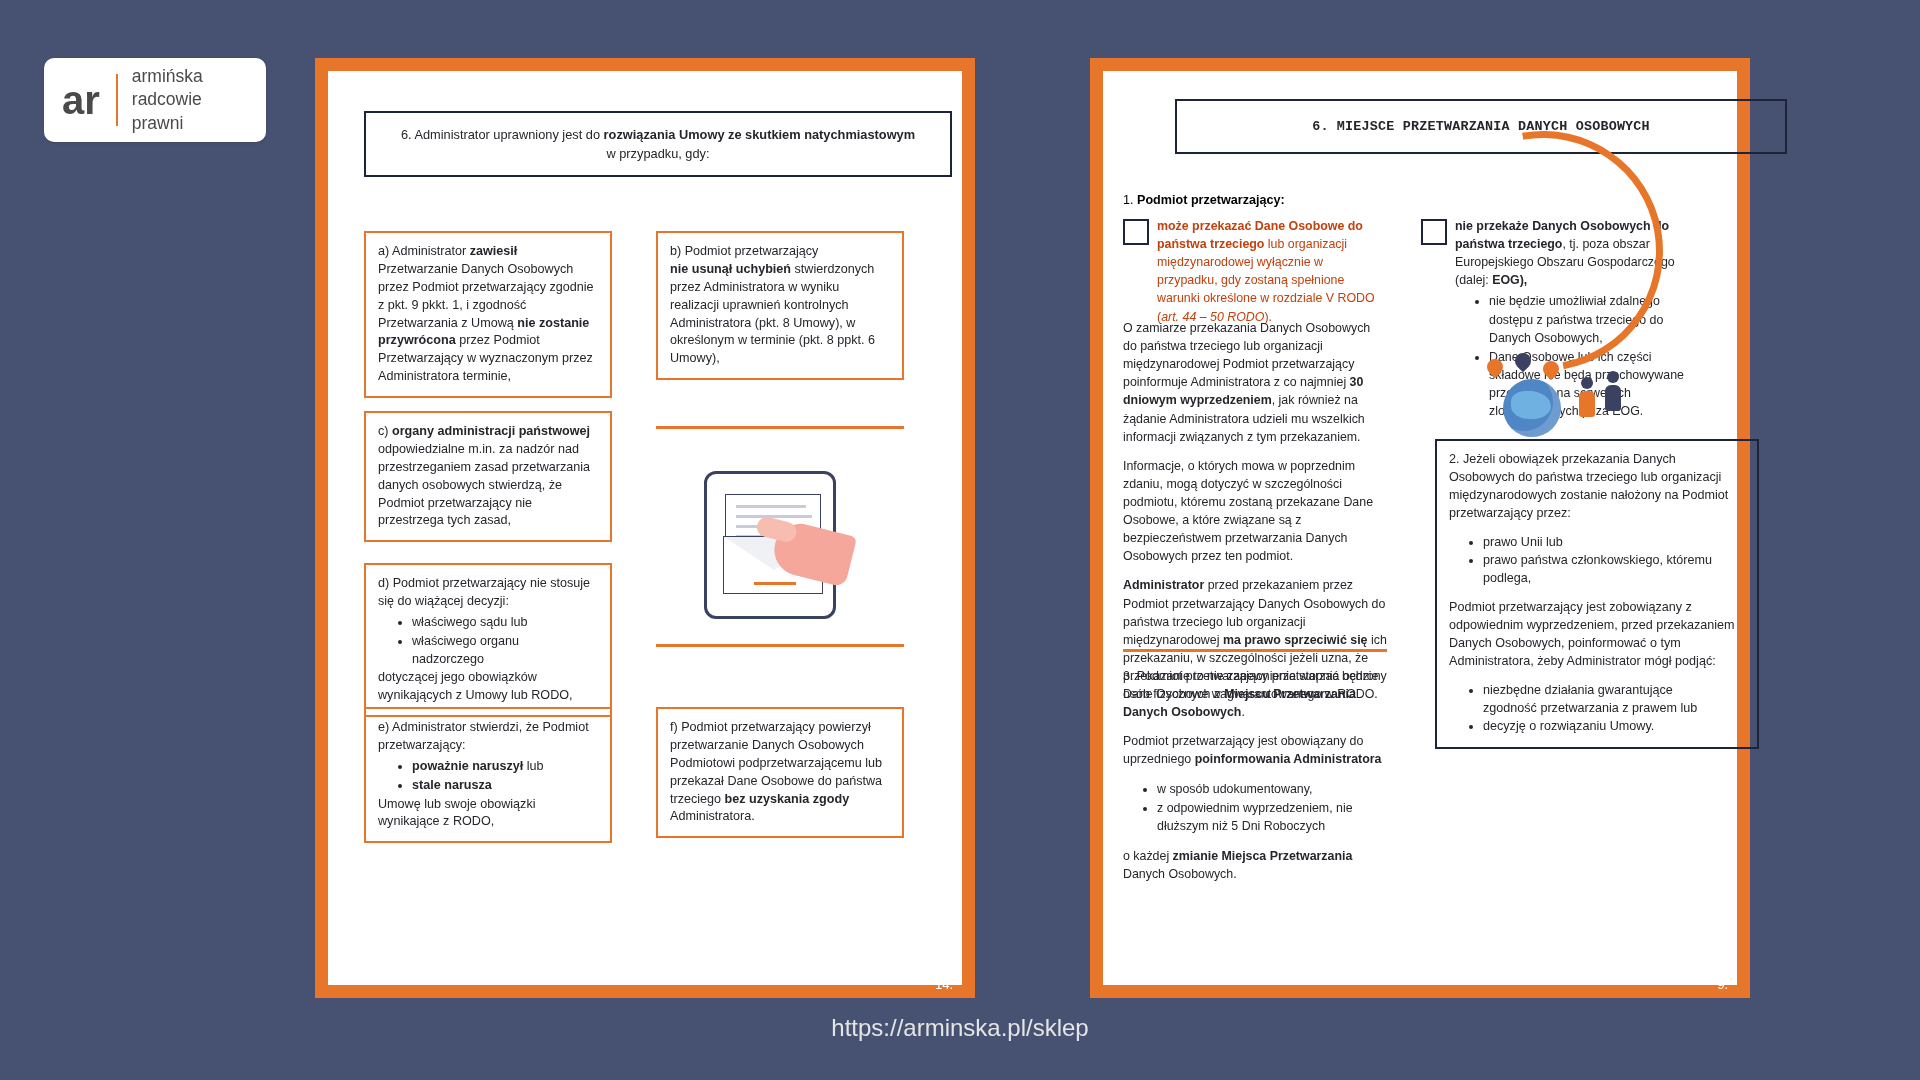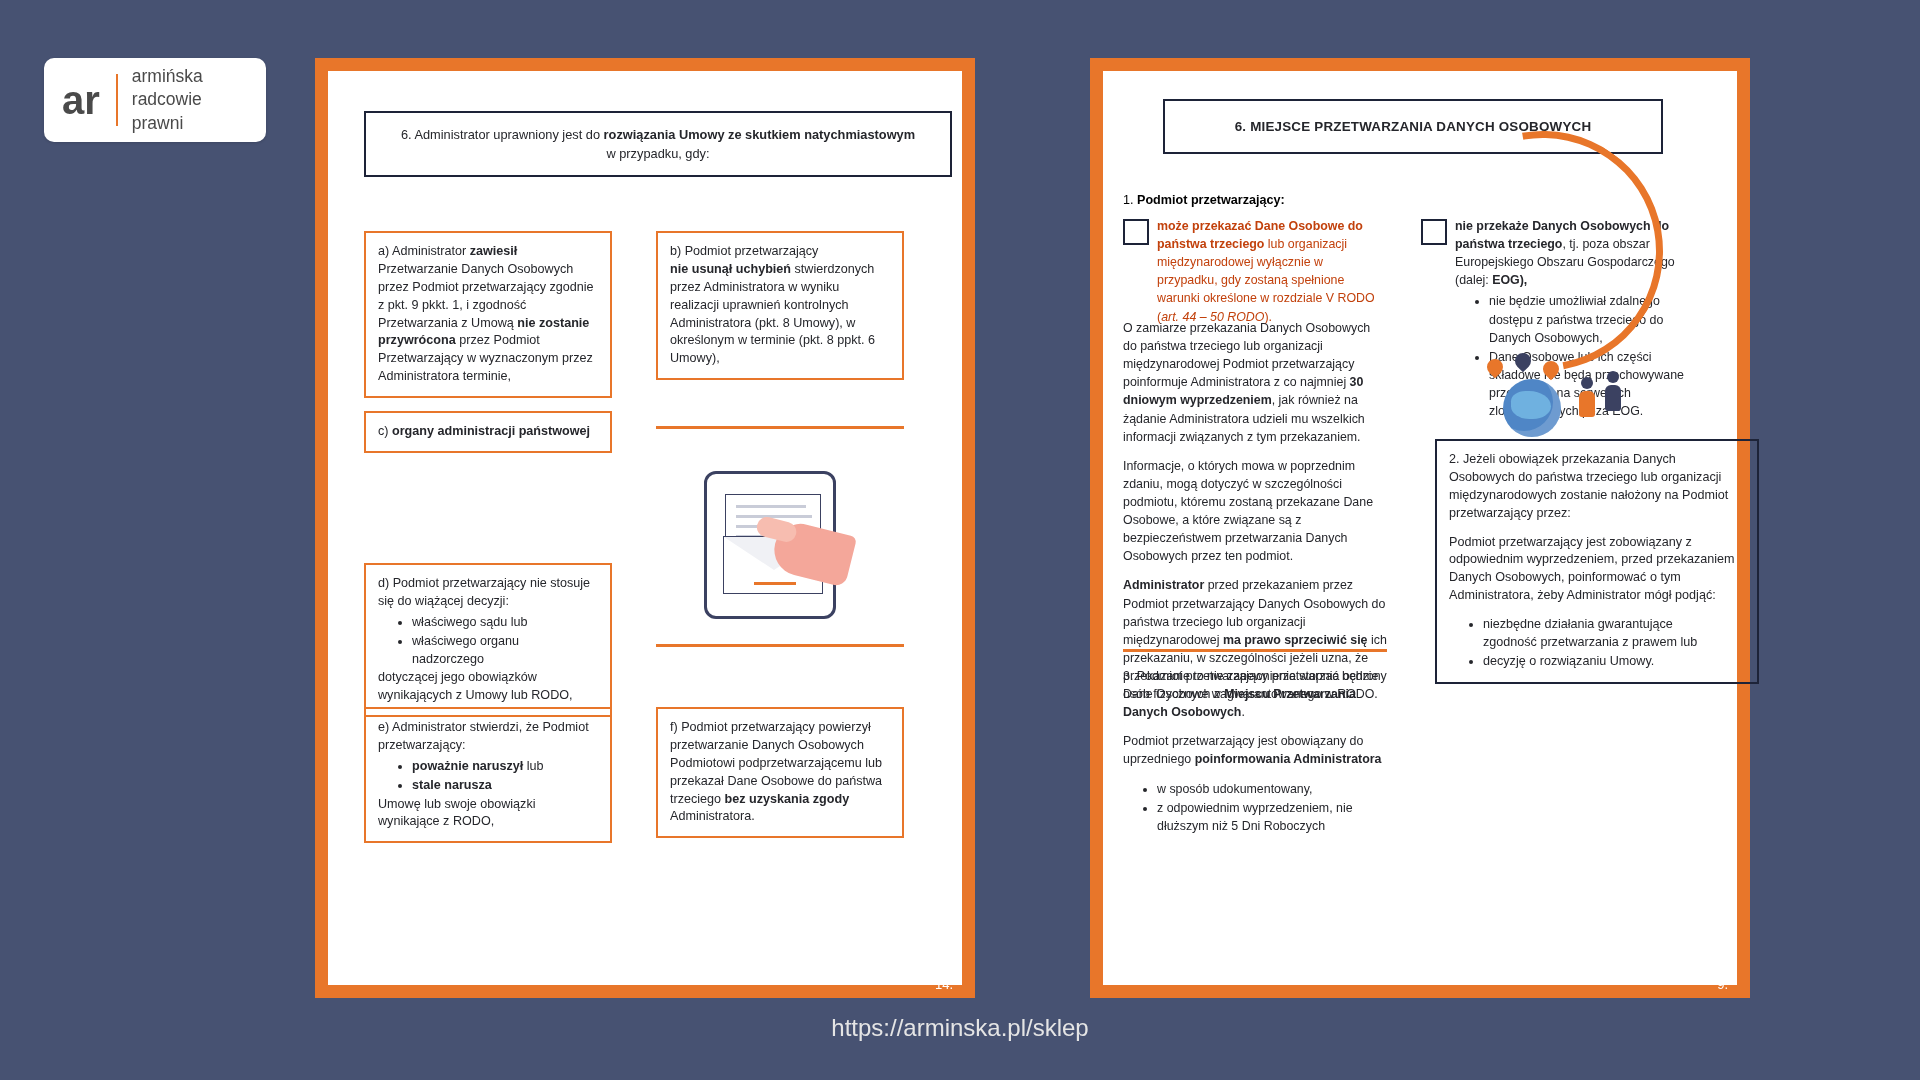--- a/index.html
+++ b/index.html
@@ -112,23 +112,24 @@
     background: #f4a79a; border-radius: 40px 10px 18px 40px;
     transform: rotate(14deg);
   }
   .hand:before {
     content:""; position:absolute; left: -22px; top: 2px; width: 40px; height: 20px;
     background: #f7bdb0; border-radius: 12px;
   }
 
   
   #rp-head {
-    position: absolute; left: 60px; top: 28px; width: 500px;
+    position: absolute; left: 72px; top: 28px; width: 612px;
     text-align: center; padding: 16px 10px; font-size: 13.4px; font-weight: bold;
     letter-spacing: .2px;
+    font-family: Liberation Mono, monospace;
   }
   #rp-1label { position: absolute; left: 20px; top: 122px; font-size: 12.6px; }
   #rp-chk1 { position: absolute; left: 20px; top: 148px; width: 26px; height: 26px; border: 2.5px solid #1d2338; }
   #rp-chk2 { position: absolute; left: 318px; top: 148px; width: 26px; height: 26px; border: 2.5px solid #1d2338; }
   #rp-col1 { position: absolute; left: 54px; top: 146px; width: 230px; font-size: 12.4px; line-height: 1.46; color:#c2410c; }
   #rp-col2 { position: absolute; left: 352px; top: 146px; width: 248px; font-size: 12.4px; line-height: 1.46; color:#25262b; }
   #rp-body1 { position: absolute; left: 20px; top: 248px; width: 264px; font-size: 12.4px; line-height: 1.46; color:#25262b; }
   #rp-hr { position: absolute; left: 20px; top: 578px; width: 264px; height: 2.5px; background:#e8762a; }
   #rp-body2 { position: absolute; left: 20px; top: 596px; width: 272px; font-size: 12.4px; line-height: 1.46; color:#25262b; }
   #rp-box2 { position: absolute; left: 332px; top: 368px; width: 324px; }
@@ -192,20 +193,21 @@
         <span>Przetwarzanie Danych Osobowych przez Podmiot przetwarzający zgodnie z pkt. 9 pkkt. 1, i zgodność Przetwarzania z Umową </span><b>nie zostanie przywrócona</b><span> przez Podmiot Przetwarzający w wyznaczonym przez Administratora terminie,</span>
       </div>
 
       <div class="obox" id="lp-b">
         <span>b) Podmiot przetwarzający</span><br>
         <b>nie usunął uchybień</b><span> stwierdzonych przez Administratora w wyniku realizacji uprawnień kontrolnych Administratora (pkt. 8 Umowy), w określonym w terminie (pkt. 8 ppkt. 6 Umowy),</span>
       </div>
 
       <div class="obox" id="lp-c">
         <span>c) </span><b>organy administracji państwowej</b><br>
+        <span>odpowiedzialne m.in. za nadzór nad przestrzeganiem zasad przetwarzania danych osobowych stwierdzą, że Podmiot przetwarzający nie przestrzega tych zasad,</span>
       </div>
 
       <div class="obox" id="lp-d">
         <span>d) Podmiot przetwarzający nie stosuje się do wiążącej decyzji:</span>
         <ul>
           <li>właściwego sądu lub</li>
           <li>właściwego organu nadzorczego</li>
         </ul>
         <span>dotyczącej jego obowiązków wynikających z Umowy lub RODO,</span>
       </div>
@@ -279,24 +281,29 @@
 
       <div id="rp-body2">
         <p class="p"><span>3. Podmiot przetwarzający przetwarzać będzie Dane Osobowe w </span><b>Miejscu Przetwarzania Danych Osobowych</b><span>.</span></p>
         <p class="p"><span>Podmiot przetwarzający jest obowiązany do uprzedniego </span><b>poinformowania Administratora</b>
           </p>
           <ul>
             <li>w sposób udokumentowany,</li>
             <li>z odpowiednim wyprzedzeniem, nie dłuższym niż 5 Dni Roboczych</li>
           </ul>
         <p></p>
+        <p class="p"><span>o każdej </span><b>zmianie Miejsca Przetwarzania</b><span> Danych Osobowych.</span></p>
       </div>
 
       <div class="dbox" id="rp-box2">
         <p class="p">2. Jeżeli obowiązek przekazania Danych Osobowych do państwa trzeciego lub organizacji międzynarodowych zostanie nałożony na Podmiot przetwarzający przez:</p>
+        <ul>
+          <li>prawo Unii lub</li>
+          <li>prawo państwa członkowskiego, któremu podlega,</li>
+        </ul>
         <p class="p" style="margin-top:11px;">Podmiot przetwarzający jest zobowiązany z odpowiednim wyprzedzeniem, przed przekazaniem Danych Osobowych, poinformować o tym Administratora, żeby Administrator mógł podjąć:</p>
         <ul>
           <li>niezbędne działania gwarantujące zgodność przetwarzania z prawem lub</li>
           <li>decyzję o rozwiązaniu Umowy.</li>
         </ul>
       </div>
 
       <div id="rp-illu">
         <div class="globe"></div>
         <div class="pin o" style="left:18px; top:6px;"></div>

